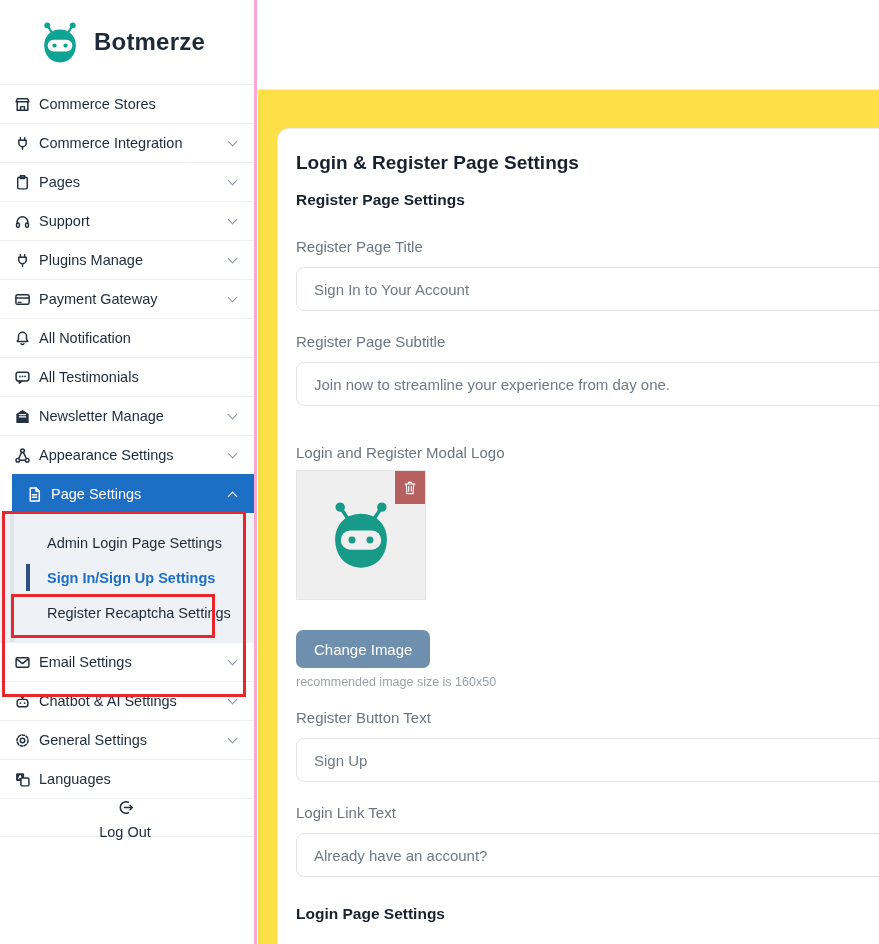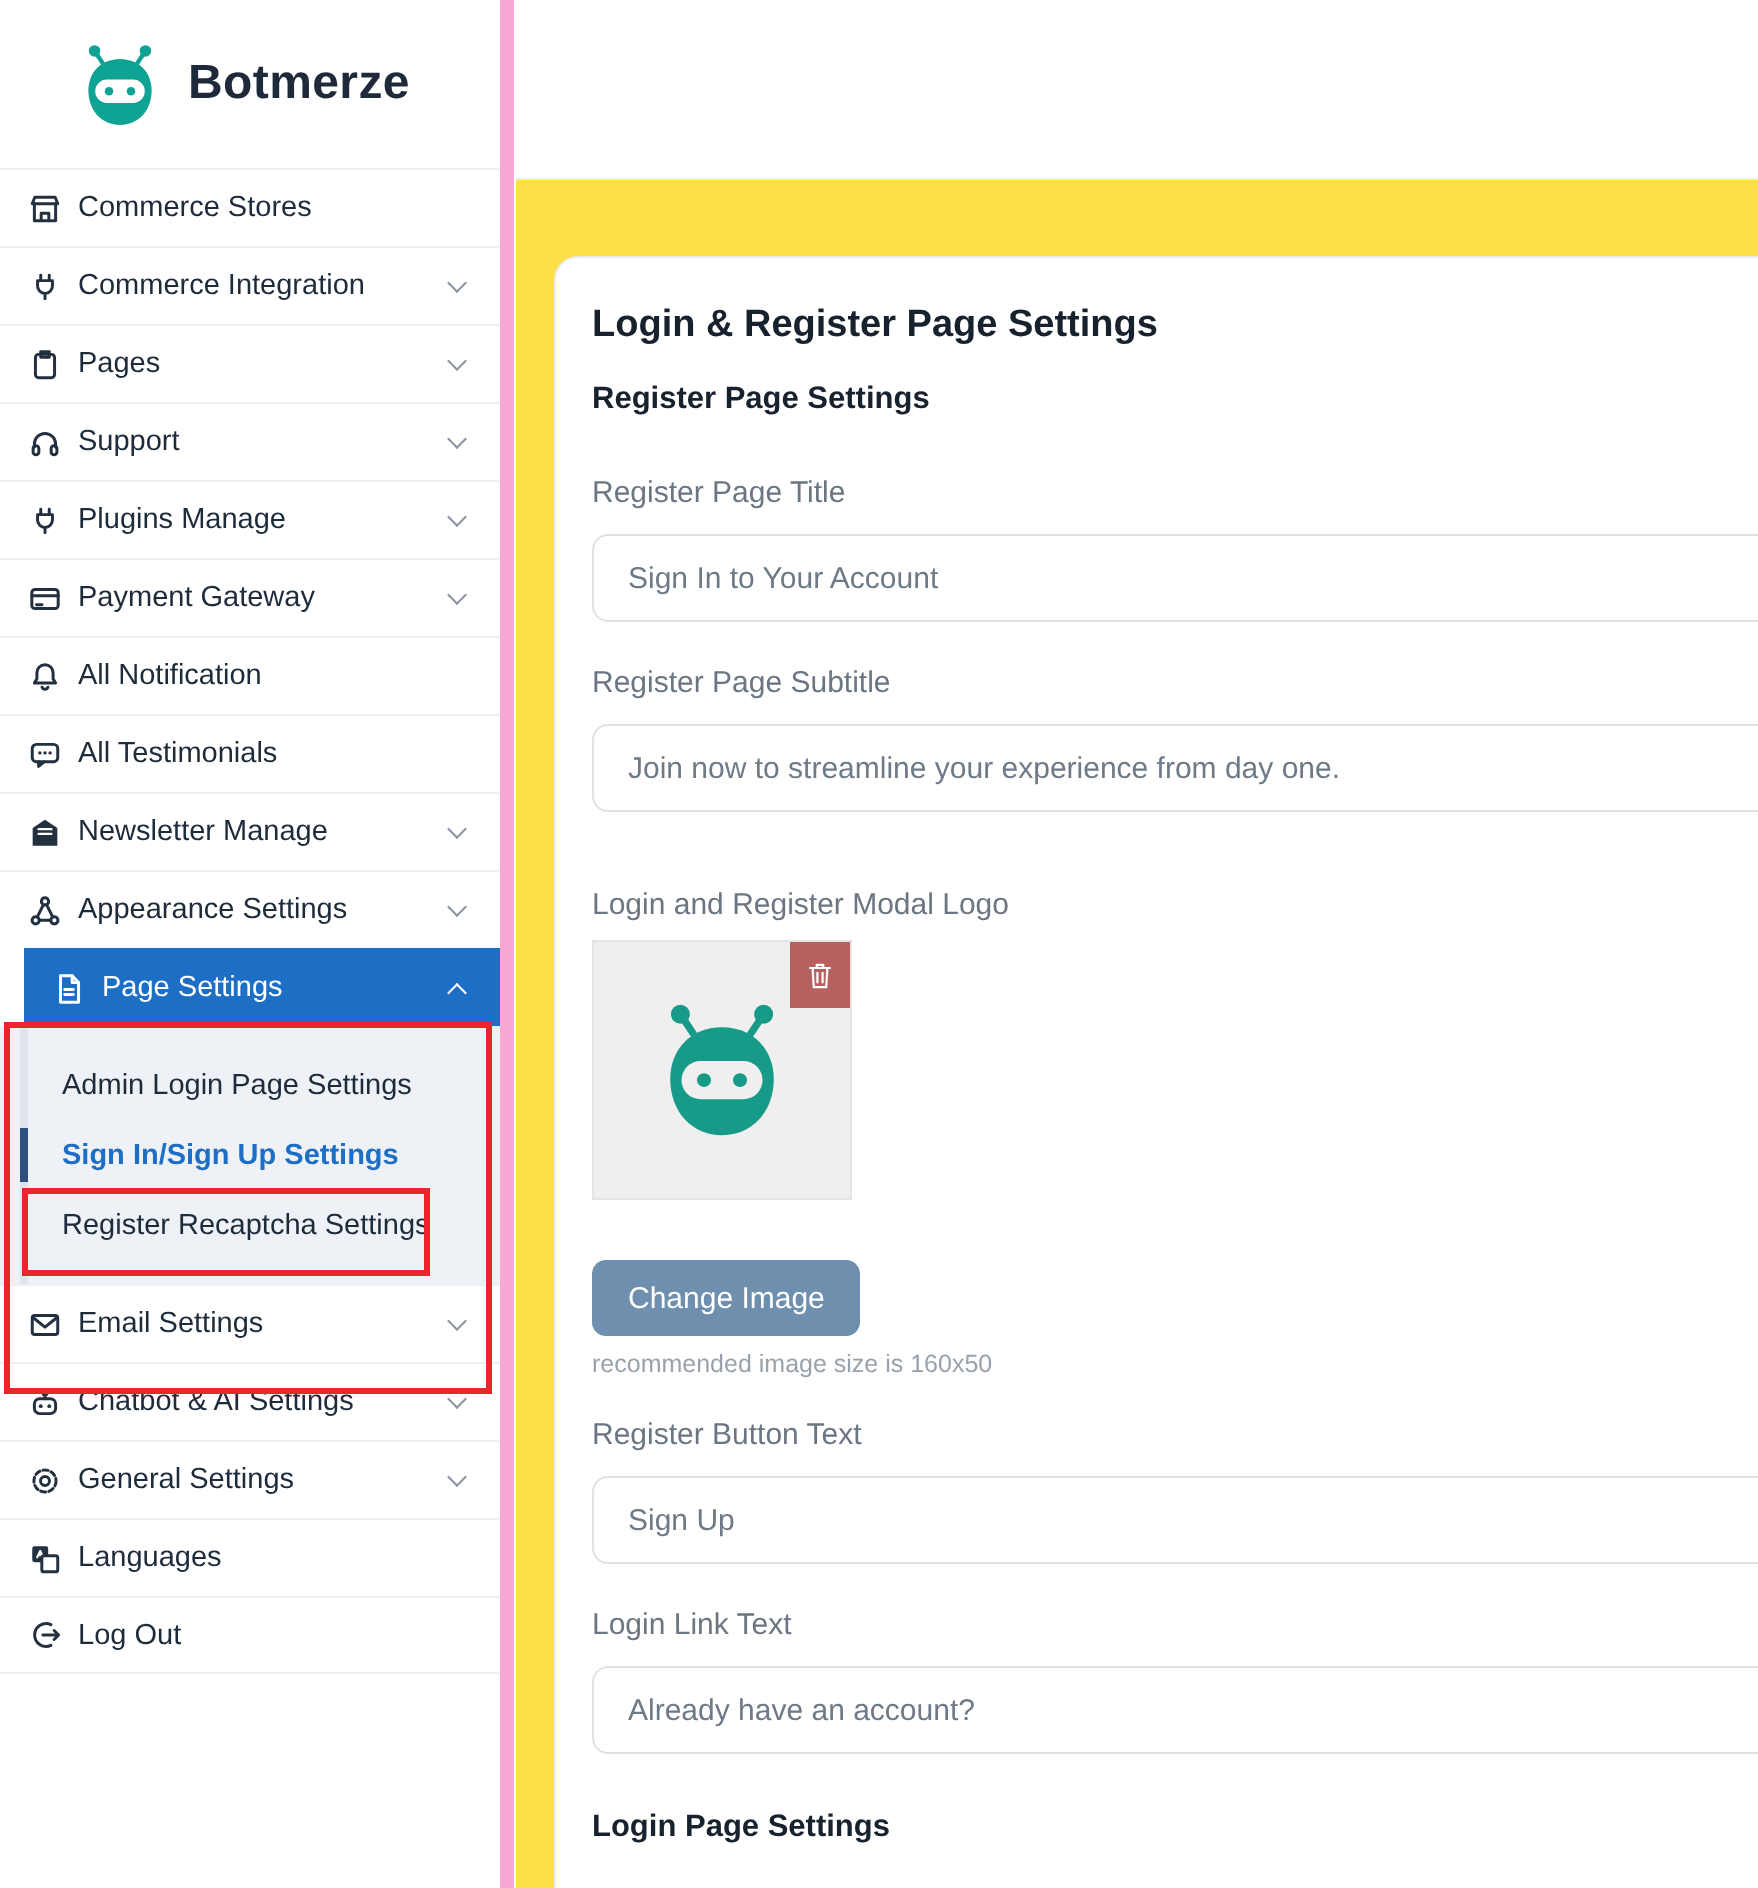--- a/index.html
+++ b/index.html
@@ -1,37 +1,37 @@
 <!DOCTYPE html>
 <html><head>
 <meta charset="utf-8">
 <style>
   * { box-sizing: border-box; margin: 0; padding: 0; }
   html,body { width:879px; height:944px; overflow:hidden; }
   body { font-family:"Liberation Sans", sans-serif; background:#fff; position:relative; color:#1d2b3a; }
 
   
   .sidebar { position:absolute; left:0; top:0; width:257px; height:944px; background:#fff;
-             border-right:7px solid #f9a8d4; z-index:1; }
+             border-right:3px solid #f9a8d4; z-index:1; }
   .brand { height:84px; display:flex; align-items:center; padding-left:38px; gap:12px; }
   .brand-name { font-size:24px; font-weight:bold; color:#1e2a3a; letter-spacing:.2px; }
 
   .side-item { height:39px; display:flex; align-items:center; padding:0 18px 0 14px; gap:8px;
                border-top:1px solid #eef0f2; font-size:14.5px; font-weight:500; color:#1d2b3a; cursor:pointer; }
-  .side-item:last-of-type { border-bottom:1px solid #eef0f2; }
+  .side-item:last-of-type { border-bottom:1px solid #eef0f2;flex-direction:column; }
   .sicon { width:17px; height:17px; flex:0 0 17px; display:inline-flex; align-items:center; justify-content:center; color:#22303f; }
   .sicon svg { width:17px; height:17px; stroke:currentColor; fill:none; stroke-width:1.4;
                stroke-linecap:round; stroke-linejoin:round; }
   .chev { width:7px; height:7px; border-right:1.6px solid #8a95a1; border-bottom:1.6px solid #8a95a1;
           transform:rotate(45deg); margin-left:auto; margin-top:-4px; }
   .side-item.active { background:#1d6fc6; border-top-color:#1d6fc6; color:#fff;margin-left:12px; }
   .side-item.active .sicon { color:#fff; }
   .side-item.active .chev { border-color:#fff; transform:rotate(-135deg); margin-top:4px; }
 
-  .submenu { background:#eef1f6; padding:12px 0; position:relative; }
+  .submenu { background:#eef1f6; padding:12px 16px; position:relative; }
   .submenu::before { content:""; position:absolute; left:10px; top:0; bottom:0; width:4px; background:#e0e4eb; }
   .submenu a { display:flex; align-items:center; height:35px; padding-left:31px; font-size:14.5px;
                color:#1d2b3a; text-decoration:none; position:relative; }
   .submenu a.active { color:#1d6fc6; font-weight:bold; }
   .submenu a.active::before { content:""; position:absolute; left:10px; top:4px; bottom:4px; width:4px; background:#2d5080; }
 
   
   .annotation { position:absolute; border:3px solid #e8262c; pointer-events:none; z-index:30; }
   .annotation.outer { left:2px; top:511px; width:244px; height:186px; }
   .annotation.inner { left:11px; top:594px; width:204px; height:44px; }

